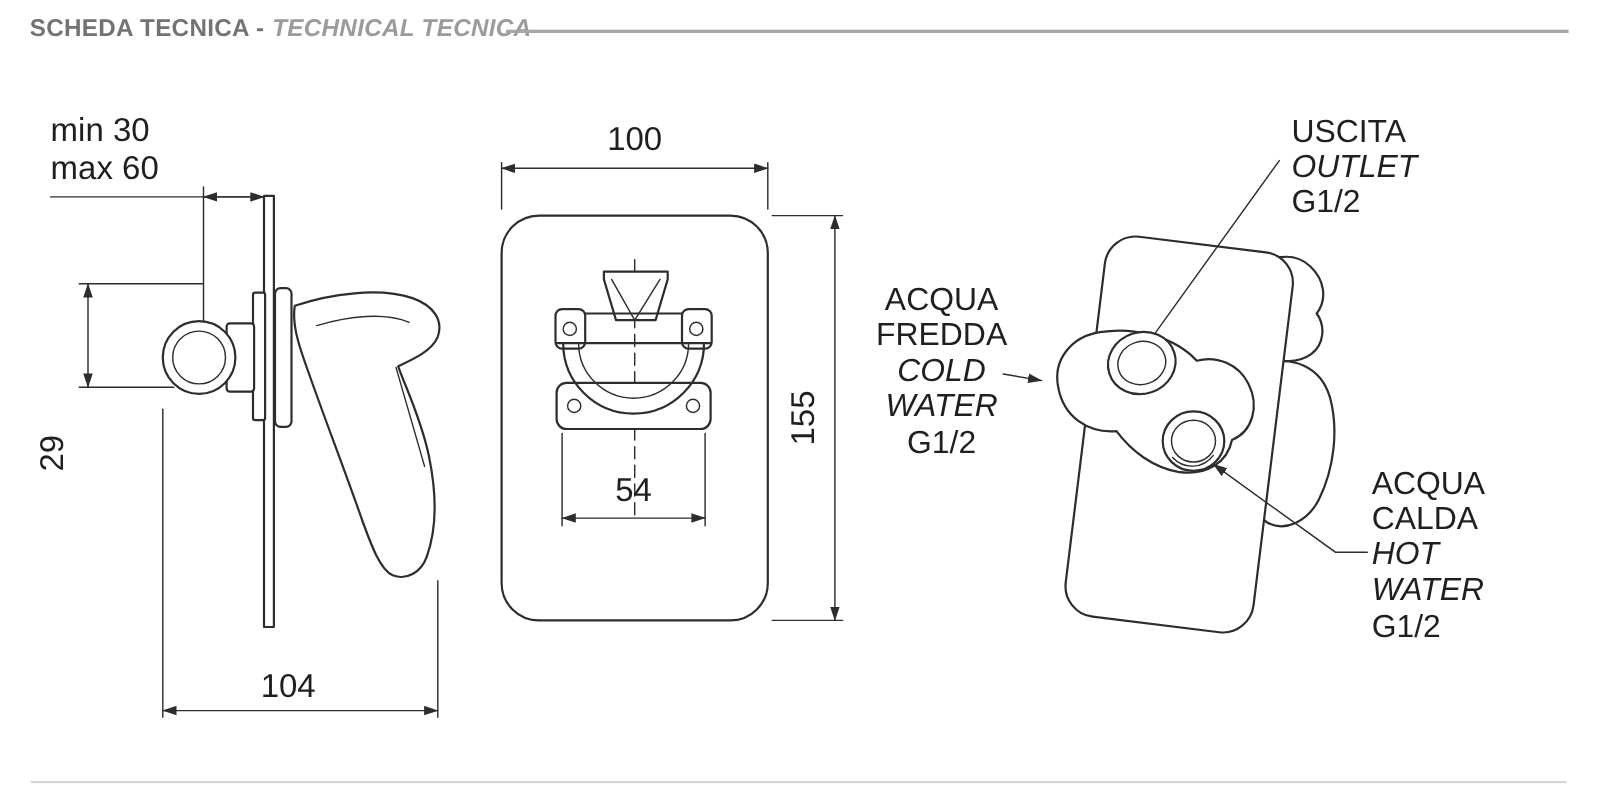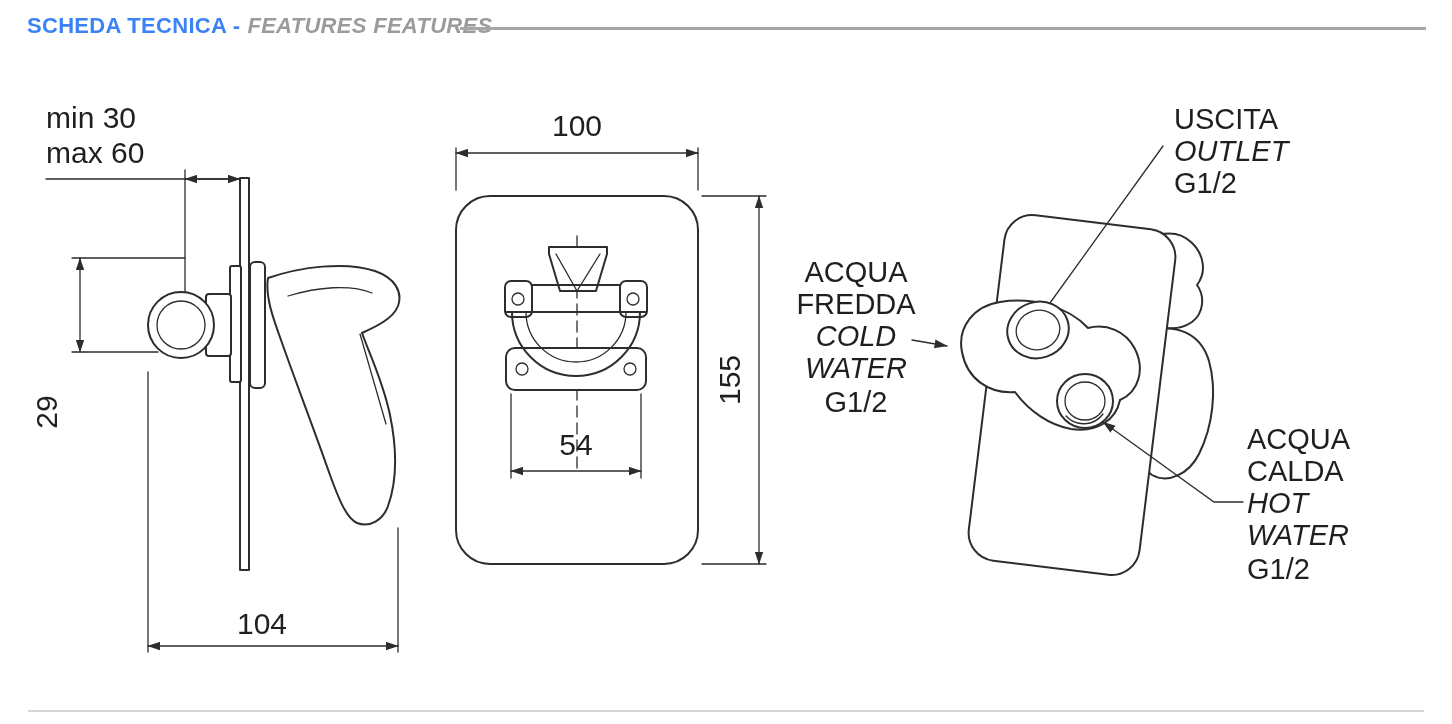--- a/index.html
+++ b/index.html
@@ -1,39 +1,39 @@
 <!DOCTYPE html>
 <html><head>
 <meta charset="utf-8">
 <style>
   html,body{margin:0;padding:0;background:#ffffff;}
   body{width:1452px;height:724px;overflow:hidden;font-family:"Liberation Sans",sans-serif;}
   .page{position:relative;width:1452px;height:724px;background:#fff;}
   .header{position:absolute;top:13px;left:27px;font-size:22px;font-weight:bold;white-space:nowrap;letter-spacing:.3px;}
-  .header .t1{color:#3b82f6;}
+  .header .t1{color:#737373;}
   .header .t2{color:#9b9b9b;font-style:italic;margin-left:7px;}
   .rule-top{position:absolute;top:27px;left:460px;width:966px;border-top:3px solid #a6a6a6;}
   .rule-bottom{position:absolute;top:710px;left:28px;width:1396px;border-top:2px solid #d6d6d6;}
   svg{position:absolute;top:0;left:0;}
   svg text{font-family:"Liberation Sans",sans-serif;fill:#1f1f1f;}
   .num{font-size:30px;}
   .lbl{font-size:29px;}
   .it{font-style:italic;}
   .ln{fill:none;stroke:#2d2d2d;stroke-width:2;stroke-linejoin:round;stroke-linecap:round;}
   .lnw{fill:#ffffff;stroke:#2d2d2d;stroke-width:2;stroke-linejoin:round;}
   .thin{fill:none;stroke:#2d2d2d;stroke-width:1.3;stroke-linecap:round;}
   .dash{stroke-dasharray:11 6;}
 </style>
 </head>
 <body>
 
 <div class="page">
 
   <div class="header">
-    <span class="t1">SCHEDA TECNICA -</span><span class="t2">FEATURES FEATURES</span>
+    <span class="t1">SCHEDA TECNICA -</span><span class="t2">TECHNICAL TECNICA</span>
   </div>
   <div class="rule-top"></div>
   <div class="rule-bottom"></div>
 
   <svg width="1452" height="724" viewBox="0 0 1452 724">
     <defs>
       <marker id="arr" viewBox="0 0 12 8" markerWidth="13" markerHeight="9" refX="11.5" refY="4" orient="auto-start-reverse" markerUnits="userSpaceOnUse">
         <path d="M0,0 L12,4 L0,8 Z" fill="#2d2d2d"></path>
       </marker>
     </defs>

